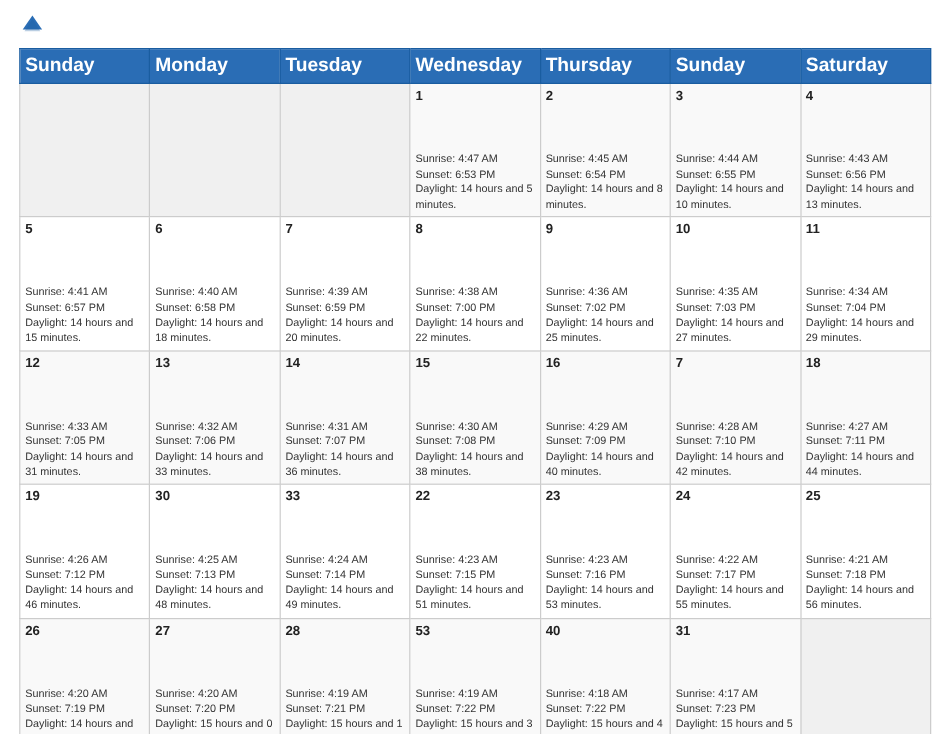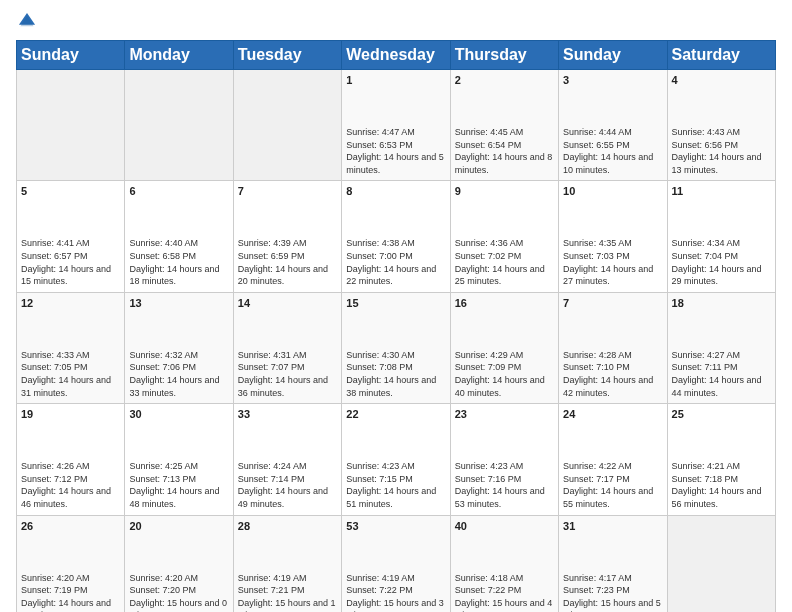--- a/index.html
+++ b/index.html
@@ -246,21 +246,21 @@
             <div class="day-num">25</div>
             <div class="day-info">Sunrise: 4:21 AM<br>Sunset: 7:18 PM<br>Daylight: 14 hours and 56 minutes.</div>
           </td>
         </tr>
         <tr>
           <td>
             <div class="day-num">26</div>
             <div class="day-info">Sunrise: 4:20 AM<br>Sunset: 7:19 PM<br>Daylight: 14 hours and 58 minutes.</div>
           </td>
           <td>
-            <div class="day-num">20</div>
+            <div class="day-num">27</div>
             <div class="day-info">Sunrise: 4:20 AM<br>Sunset: 7:20 PM<br>Daylight: 15 hours and 0 minutes.</div>
           </td>
           <td>
             <div class="day-num">28</div>
             <div class="day-info">Sunrise: 4:19 AM<br>Sunset: 7:21 PM<br>Daylight: 15 hours and 1 minute.</div>
           </td>
           <td>
             <div class="day-num">53</div>
             <div class="day-info">Sunrise: 4:19 AM<br>Sunset: 7:22 PM<br>Daylight: 15 hours and 3 minutes.</div>
           </td>

